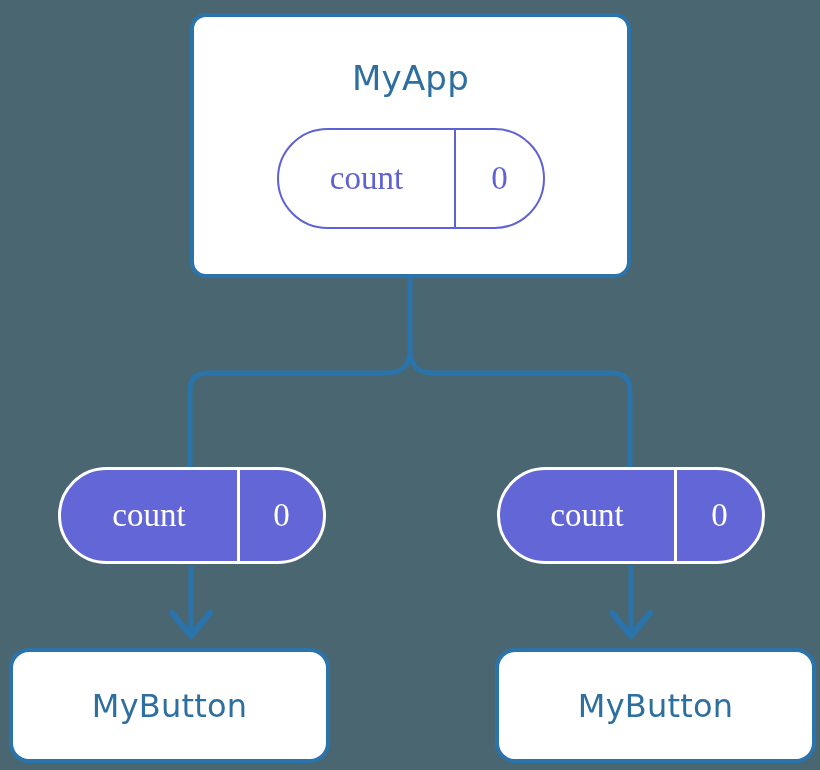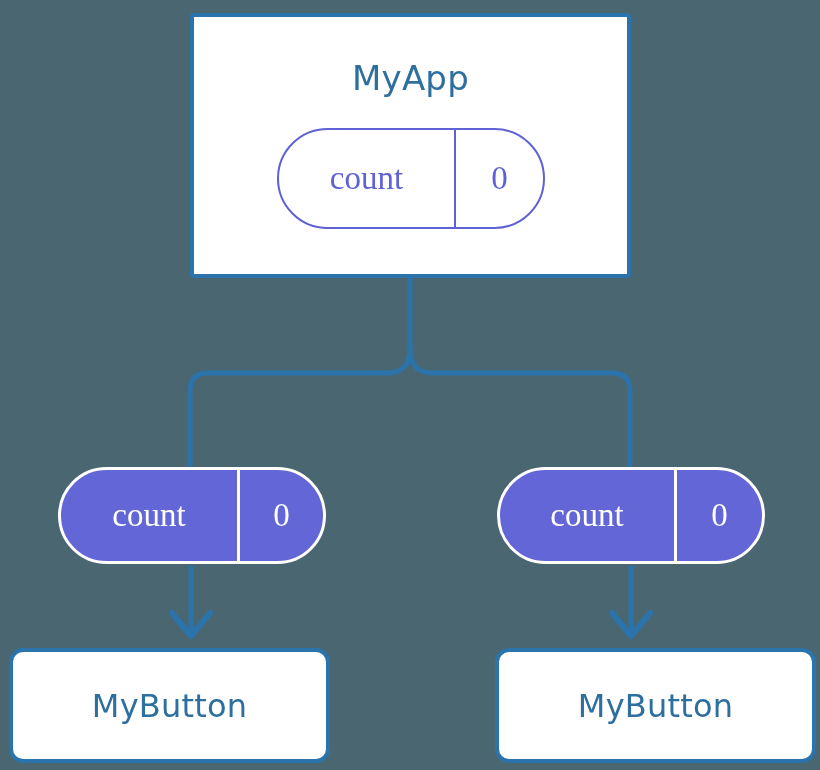--- a/index.html
+++ b/index.html
@@ -26,21 +26,21 @@
     height: 770px;
     pointer-events: none;
   }
 
   
   .component-card {
     position: absolute;
     box-sizing: border-box;
     background: #ffffff;
     border: 4px solid #2b74ab;
-    border-radius: 4px;
+    border-radius: 16px;
     display: flex;
     flex-direction: column;
     align-items: center;
   }
   .card-root {
     left: 190px;
     top: 13px;
     width: 441px;
     height: 265px;
     justify-content: flex-start;
@@ -51,21 +51,21 @@
     font-size: 34px;
     line-height: 1;
     letter-spacing: 0.2px;
     white-space: nowrap;
   }
 
   
   .card-leaf {
     height: 115px;
     justify-content: center;
-    border-radius: 14px;
+    border-radius: 20px;
   }
   .card-leaf.leaf-left  { left: 9px;   top: 648px; width: 321px; }
   .card-leaf.leaf-right { left: 495px; top: 648px; width: 321px; }
   .card-leaf .card-title { font-size: 32px; }
 
   
   .state-pill {
     position: absolute;
     box-sizing: border-box;
     display: flex;

